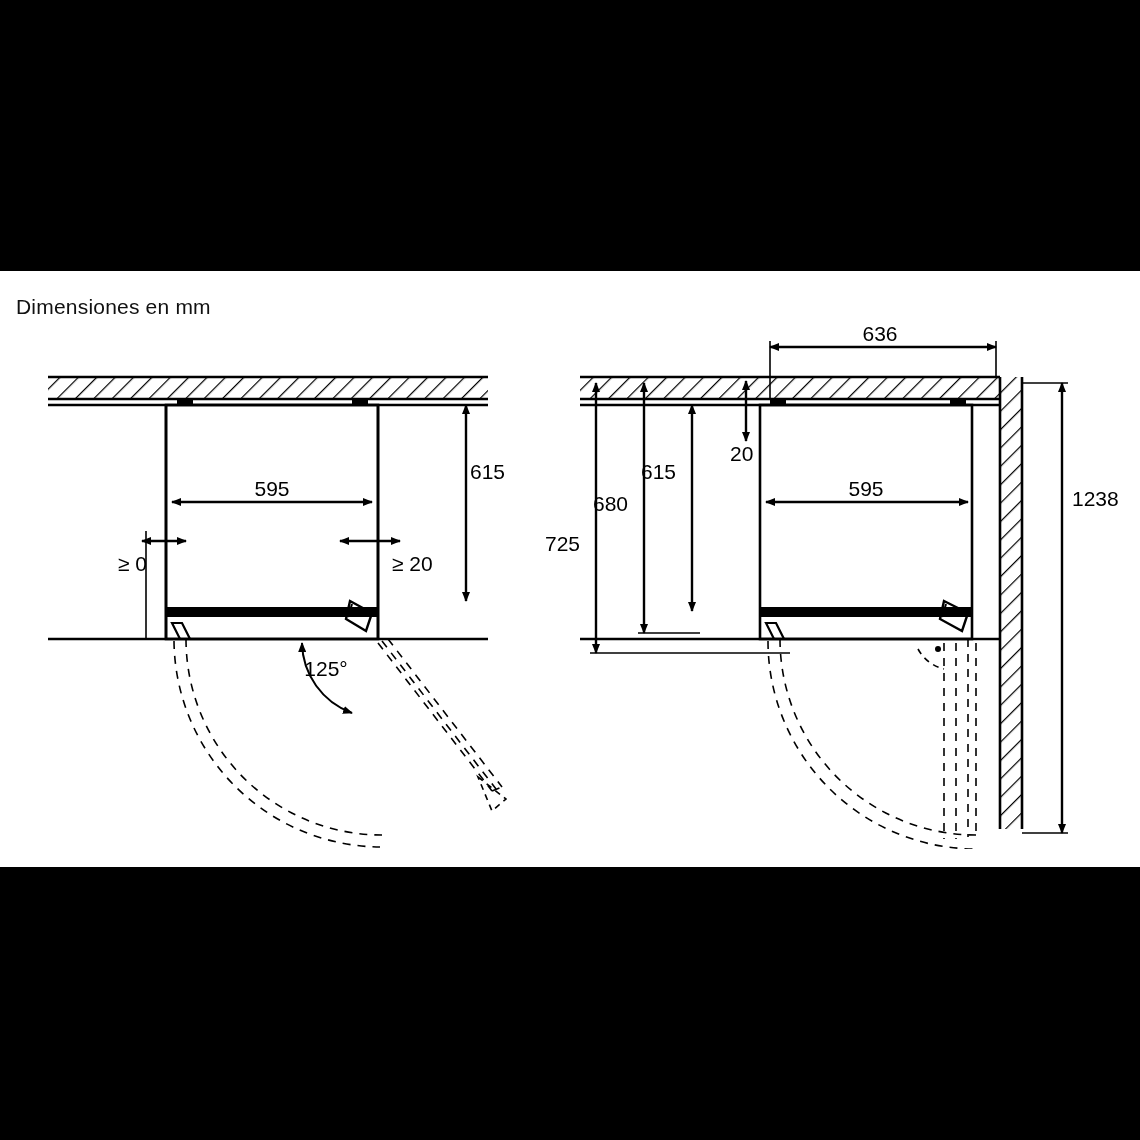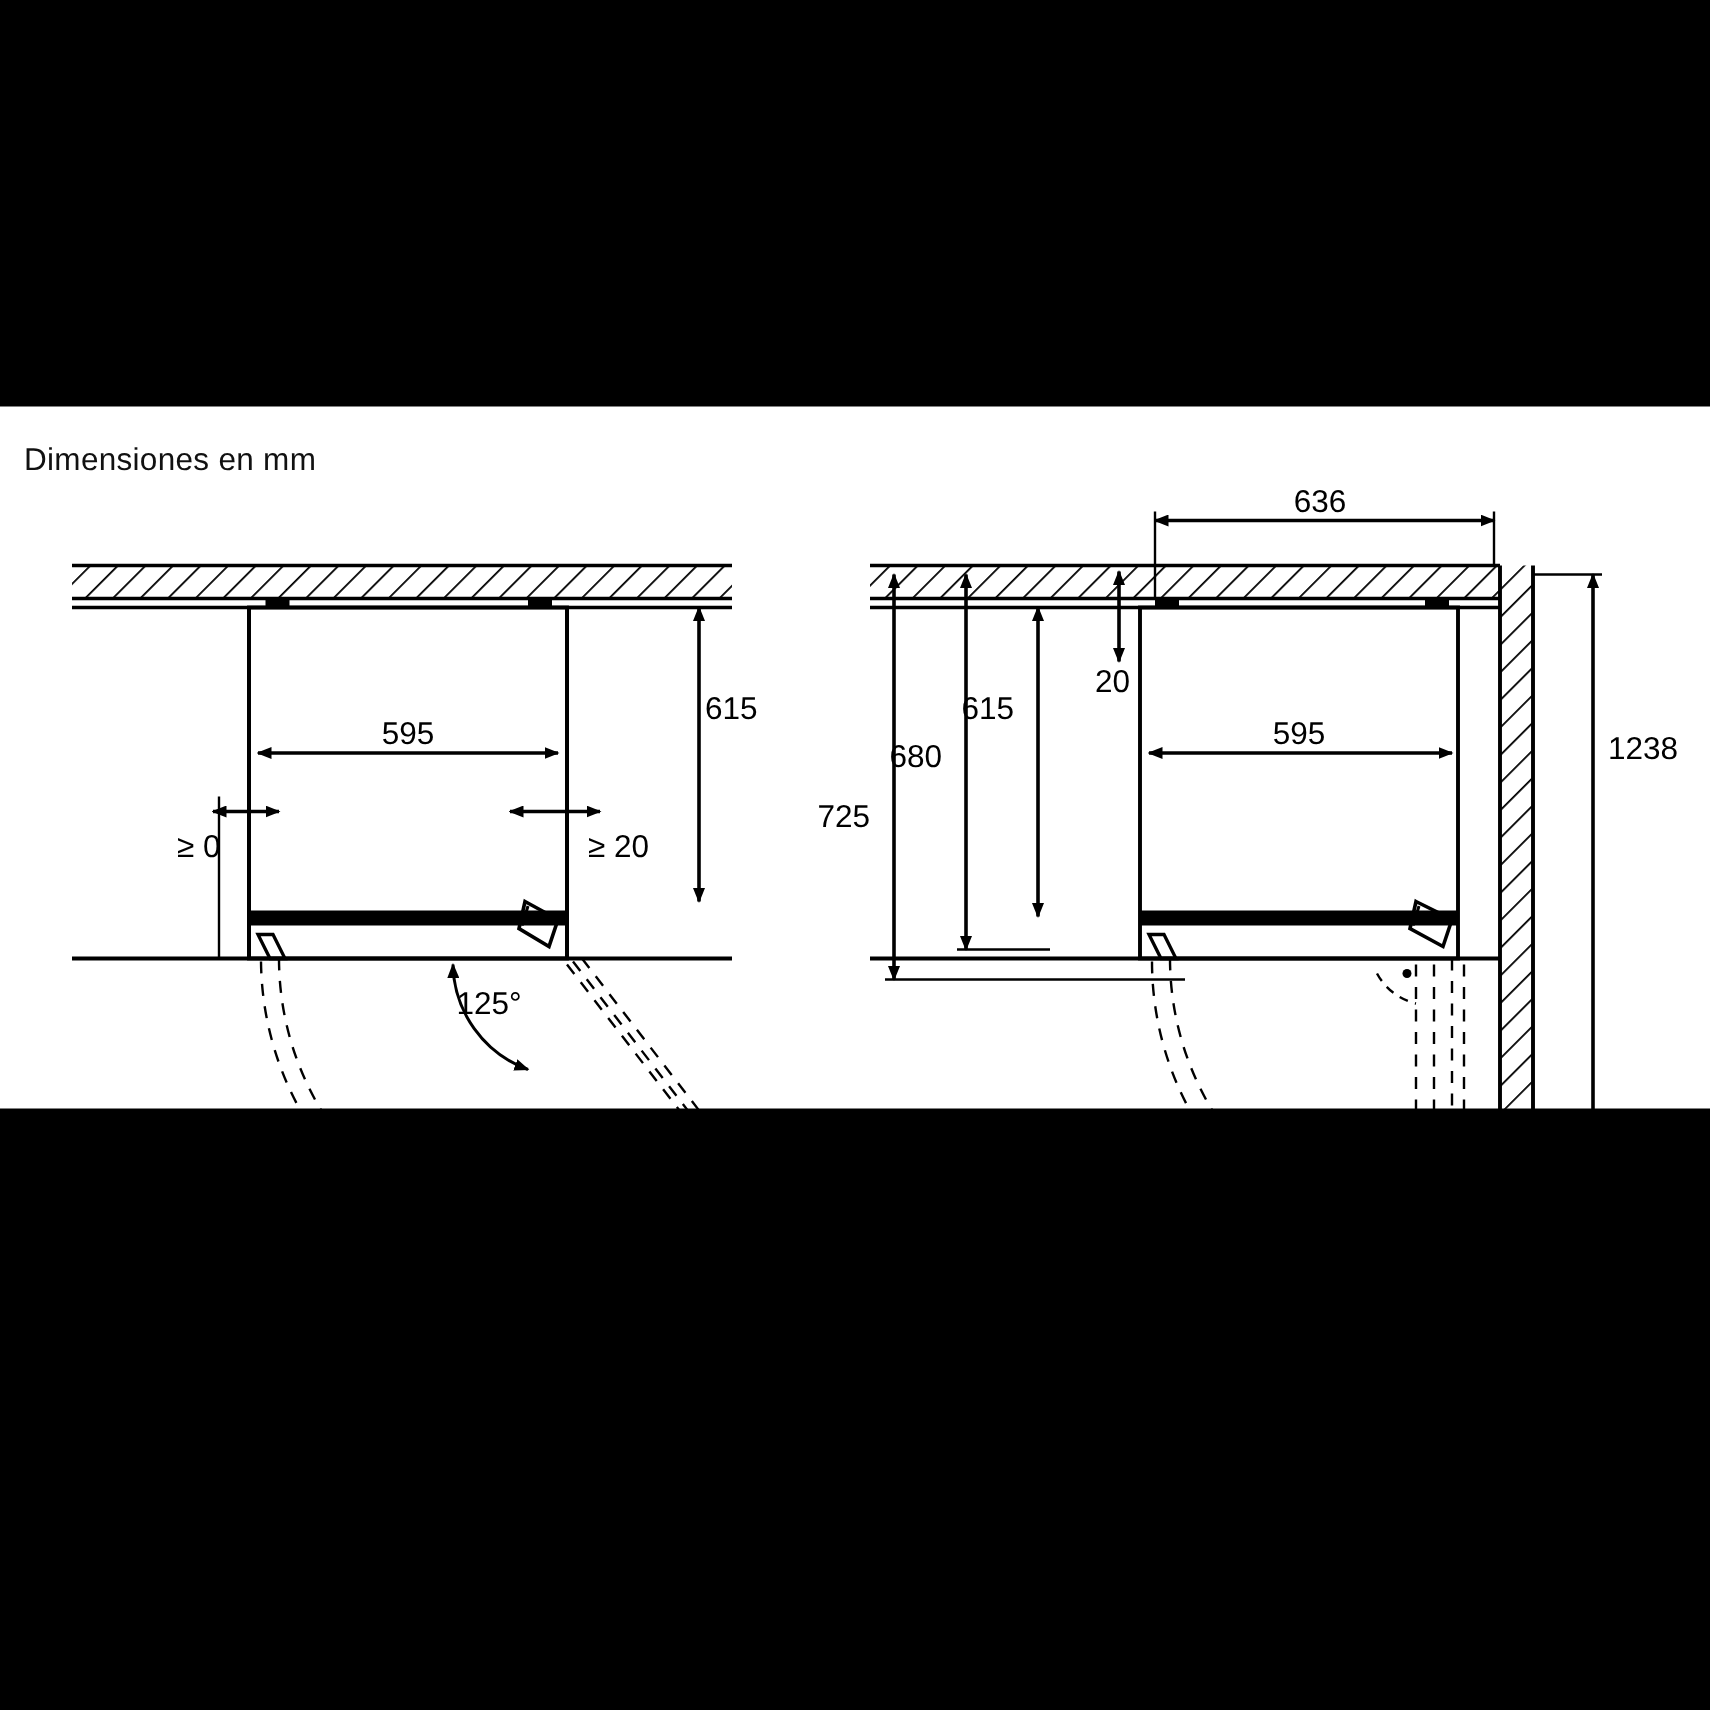--- a/index.html
+++ b/index.html
@@ -17,21 +17,21 @@
     position: relative;
     width: 1140px;
     height: 1140px;
     background: #000000;
   }
   #sheet {
     position: absolute;
     left: 0;
     top: 271px;
     width: 1140px;
-    height: 468px;
+    height: 596px;
     background: #ffffff;
   }
   #title {
     position: absolute;
     left: 16px;
     top: 24px;
     font-size: 21px;
     color: #111111;
     letter-spacing: 0.2px;
     white-space: nowrap;

